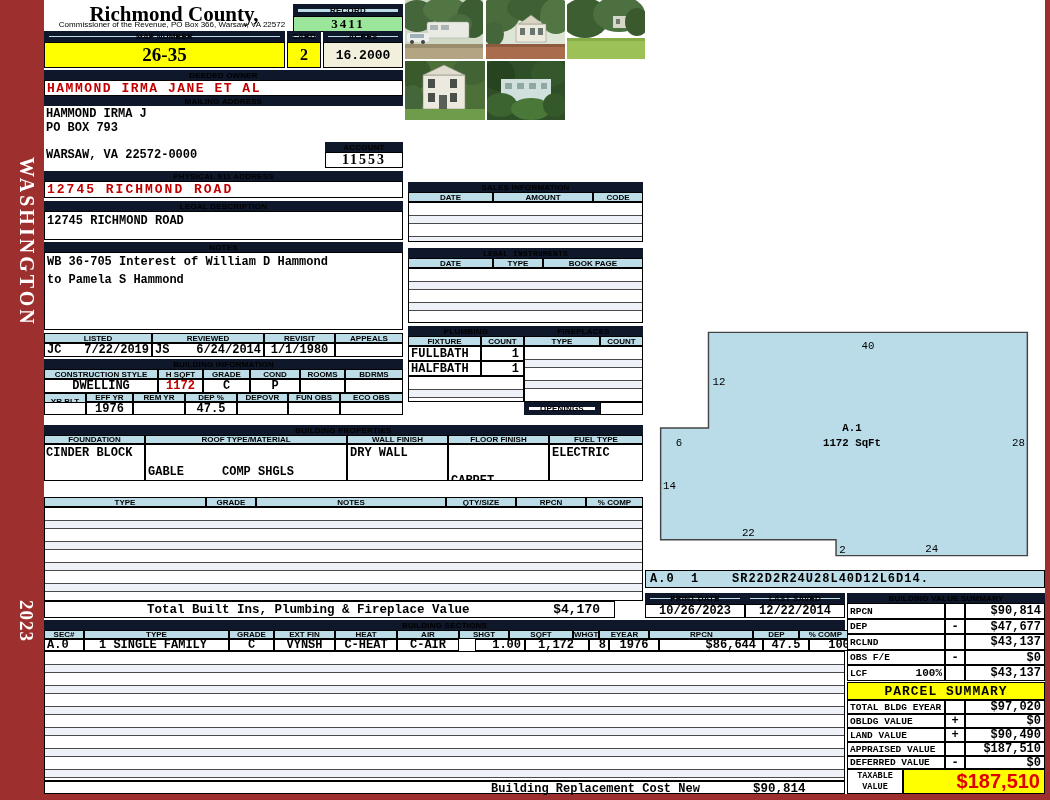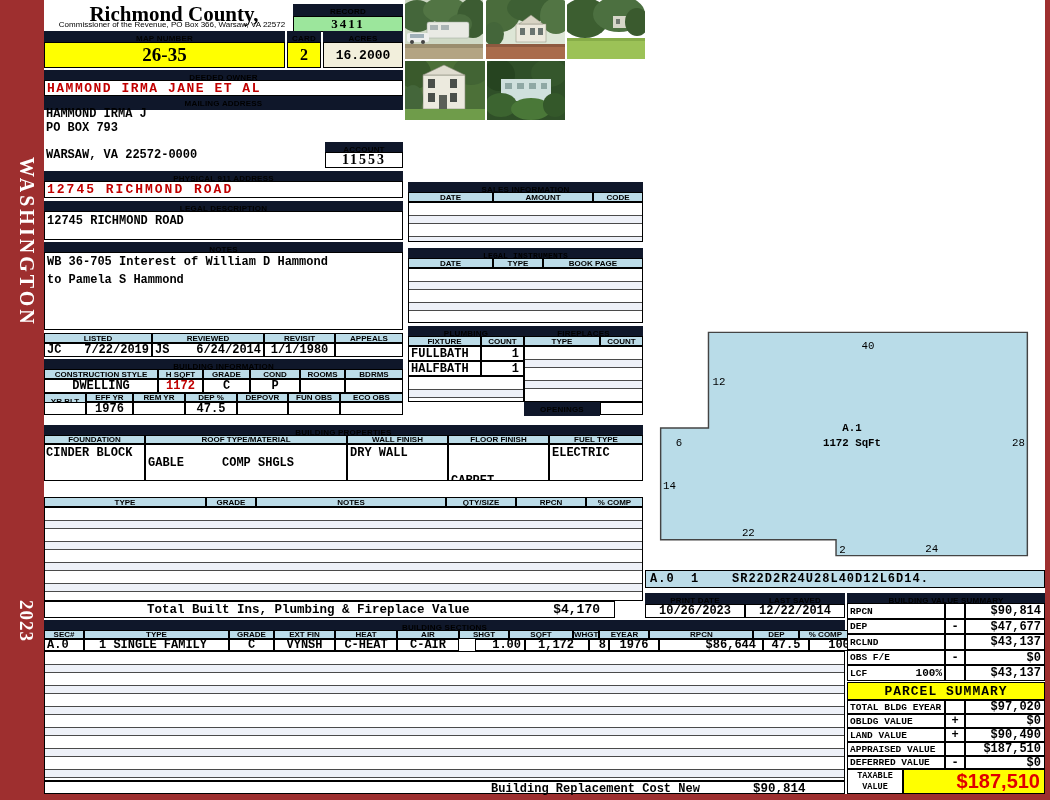--- a/index.html
+++ b/index.html
@@ -1,20 +1,20 @@
 <!DOCTYPE html>
 <html><head>
 <meta charset="utf-8">
 <style>
   * { box-sizing: border-box; margin: 0; }
   html,body { width:1050px; height:800px; }
   body { position:relative; background:#9E2F2F; font-family:"Liberation Sans",sans-serif; overflow:hidden; }
   #content { position:absolute; left:44px; top:0; width:1001px; height:794px; background:#fff; }
   .abs { position:absolute; }
-  .hbar { position:absolute; background:#BCDCE8; border:7px solid #0f172a; display:flex; align-items:center; justify-content:center; font-size:8px; font-weight:bold; letter-spacing:.2px; color:#000; }
+  .hbar { position:absolute; background:#BCDCE8; border:5px solid #0f172a; display:flex; align-items:center; justify-content:center; font-size:8px; font-weight:bold; letter-spacing:.2px; color:#000; }
   .box  { position:absolute; background:#fff; border:1px solid #000; }
   .mono { font-family:"Liberation Mono","DejaVu Sans Mono",monospace; font-weight:bold; }
   .ser  { font-family:"Liberation Serif","DejaVu Serif",serif; font-weight:bold; }
   .red  { color:#C00000; }
   .hrow, .vrow { position:absolute; display:flex; }
   .hrow > div { background:#BCDCE8; border:1px solid #000000; font-size:8px; font-weight:bold; display:flex; align-items:center; justify-content:center; overflow:visible; white-space:nowrap; }
   .vrow > div { background:#fff; border:1px solid #000; font-family:"Liberation Mono","DejaVu Sans Mono",monospace; font-weight:bold; font-size:12px; display:flex; align-items:center; white-space:pre; overflow:hidden; }
   .stripes { position:absolute; border:1px solid #000;
     background:repeating-linear-gradient(180deg,#fff 0 12px,#4a4a4a 12px 13px,#eef1f8 13px 20px,#4a4a4a 20px 21px); }
   .vside { color:#fff; font-family:"Liberation Serif","DejaVu Serif",serif; font-weight:bold; writing-mode:vertical-rl; text-align:center; }
@@ -158,21 +158,21 @@
 <div class="hbar" style="left:44px; top:425px; width:599px; height:10px;">BUILDING PROPERTIES</div>
 <div class="hrow" style="left:44px; top:435px;">
   <div style="flex:0 0 101px; height:9px;">FOUNDATION</div>
   <div style="flex:0 0 202px; height:9px;">ROOF TYPE/MATERIAL</div>
   <div style="flex:0 0 101px; height:9px;">WALL FINISH</div>
   <div style="flex:0 0 101px; height:9px;">FLOOR FINISH</div>
   <div style="flex:0 0 94px; height:9px;">FUEL TYPE</div>
 </div>
 <div class="vrow" style="left:44px; top:444px;">
   <div style="flex:0 0 101px; height:37px; align-items:flex-start; padding:1px 1px;">CINDER BLOCK</div>
-  <div style="flex:0 0 202px; height:37px; align-items:center; padding:1px 2px; justify-content:space-between;">
+  <div style="flex:0 0 202px; height:37px; align-items:flex-end; padding:1px 2px; justify-content:space-between;">
     <span>GABLE</span>
     <span style="margin-right:50px;">COMP SHGLS</span>
   </div>
   <div style="flex:0 0 101px; height:37px; align-items:flex-start; padding:1px 2px;">DRY WALL</div>
   <div style="flex:0 0 101px; height:37px; padding:1px 2px; display:block;">
     <div>CARPET</div>
     
   </div>
   <div style="flex:0 0 94px; height:37px; align-items:flex-start; padding:1px 2px;">ELECTRIC</div>
 </div>

